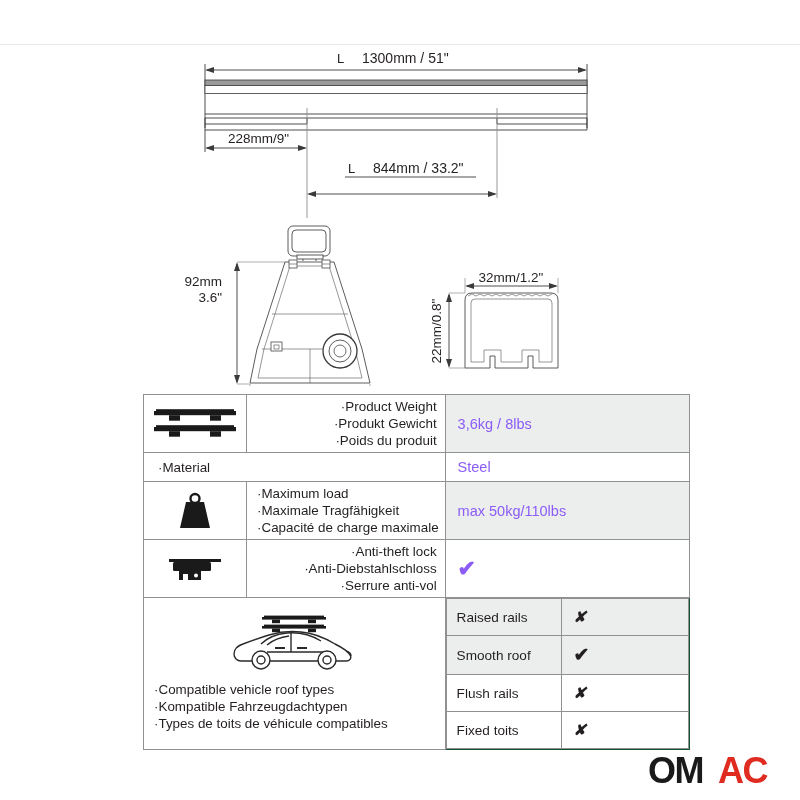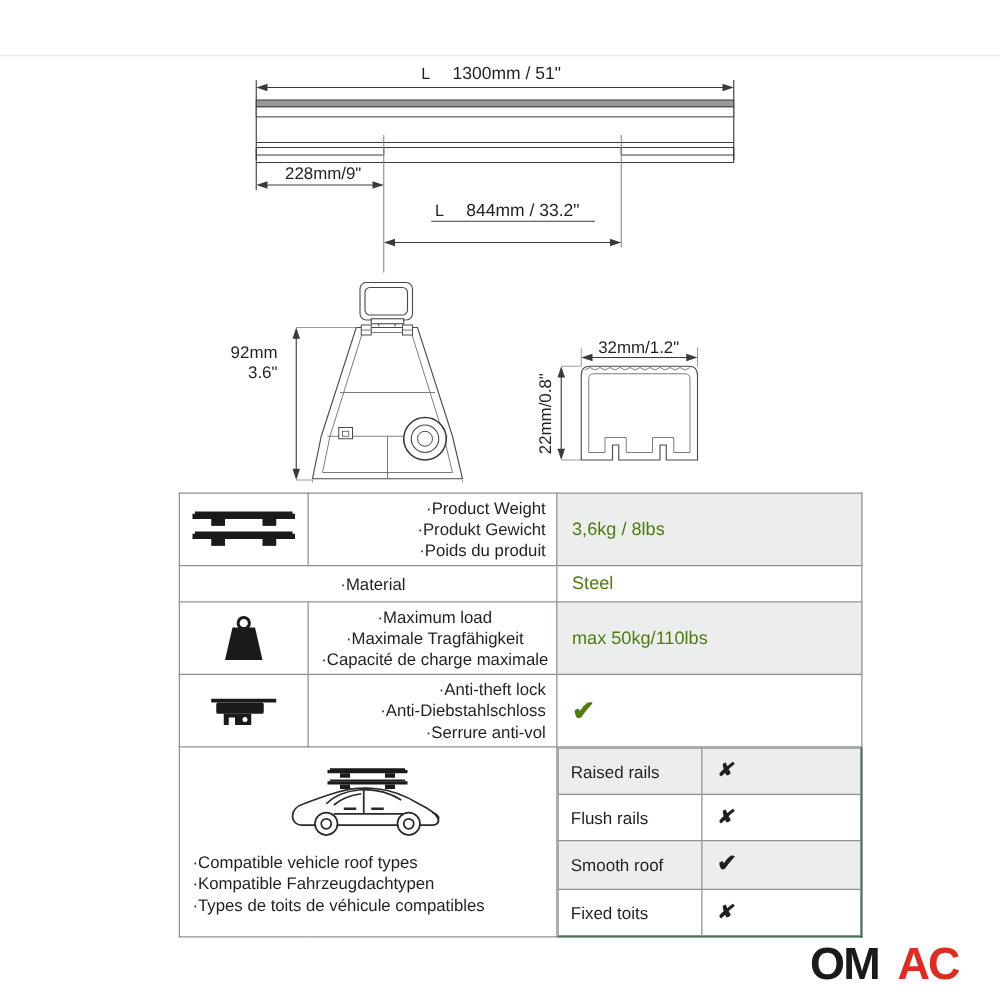--- a/index.html
+++ b/index.html
@@ -33,28 +33,28 @@
   
   #spec-table {
     position: absolute; left: 143px; top: 394px;
     width: 547px;
     border: 1px solid #14532d;
     border-collapse: collapse;
   }
   #spec-table td { border: 1px solid #8f9193; vertical-align: middle; }
   .c-icon { width: 108px; padding: 4px 2px; text-align: center; }
   .c-label { padding: 3px 6px 3px 2px; }
-  .c-value { width: 300px; padding: 6px 12px; font-size: 14.5px; color: #4d7c0f; }
+  .c-value { width: 300px; padding: 6px 12px; font-size: 14.5px; color: #8b5cf6; }
   .shade { background: #eceded; }
   .plain { background: #ffffff; }
 
   .bullets { font-size: 13.4px; line-height: 1.27; color: #231f20; white-space: nowrap; }
   .bullets.wrap { white-space: normal; }
   .lbl-right { text-align: right; padding-right: 2px; }
-  .lbl-left { text-align: center; padding-left: 8px; }
+  .lbl-left { text-align: left; padding-left: 8px; }
 
   .mark { font-size: 19px; font-weight: bold; line-height: 1; }
   .mark-check { font-size: 22px; }
   .mark-x { font-size: 15px; font-style: italic; font-weight: bold; }
 
   
   .roof-wrap { padding: 0 !important; border: 0 !important; }
   table.roof { width: 100%; border-collapse: collapse; }
   table.roof td { border: 1px solid #8f9193; border-top: 0; border-right: 0; }
   table.roof tr:first-child td { border-top: 0; }
@@ -350,29 +350,29 @@
         <td class="roof-wrap">
           <table class="roof">
             <tbody>
               <tr>
                 <td class="rname shade">Raised rails</td>
                 <td class="rval shade">
                   <span class="mark mark-x">✘</span>
                 </td>
               </tr>
               <tr>
+                <td class="rname shade">Smooth roof</td>
+                <td class="rval shade">
+                  <span class="mark">✔</span>
+                </td>
+              </tr>
+              <tr>
                 <td class="rname plain">Flush rails</td>
                 <td class="rval plain">
                   <span class="mark mark-x">✘</span>
-                </td>
-              </tr>
-              <tr>
-                <td class="rname shade">Smooth roof</td>
-                <td class="rval shade">
-                  <span class="mark">✔</span>
                 </td>
               </tr>
               <tr>
                 <td class="rname plain">Fixed toits</td>
                 <td class="rval plain">
                   <span class="mark mark-x">✘</span>
                 </td>
               </tr>
             </tbody>
           </table>

